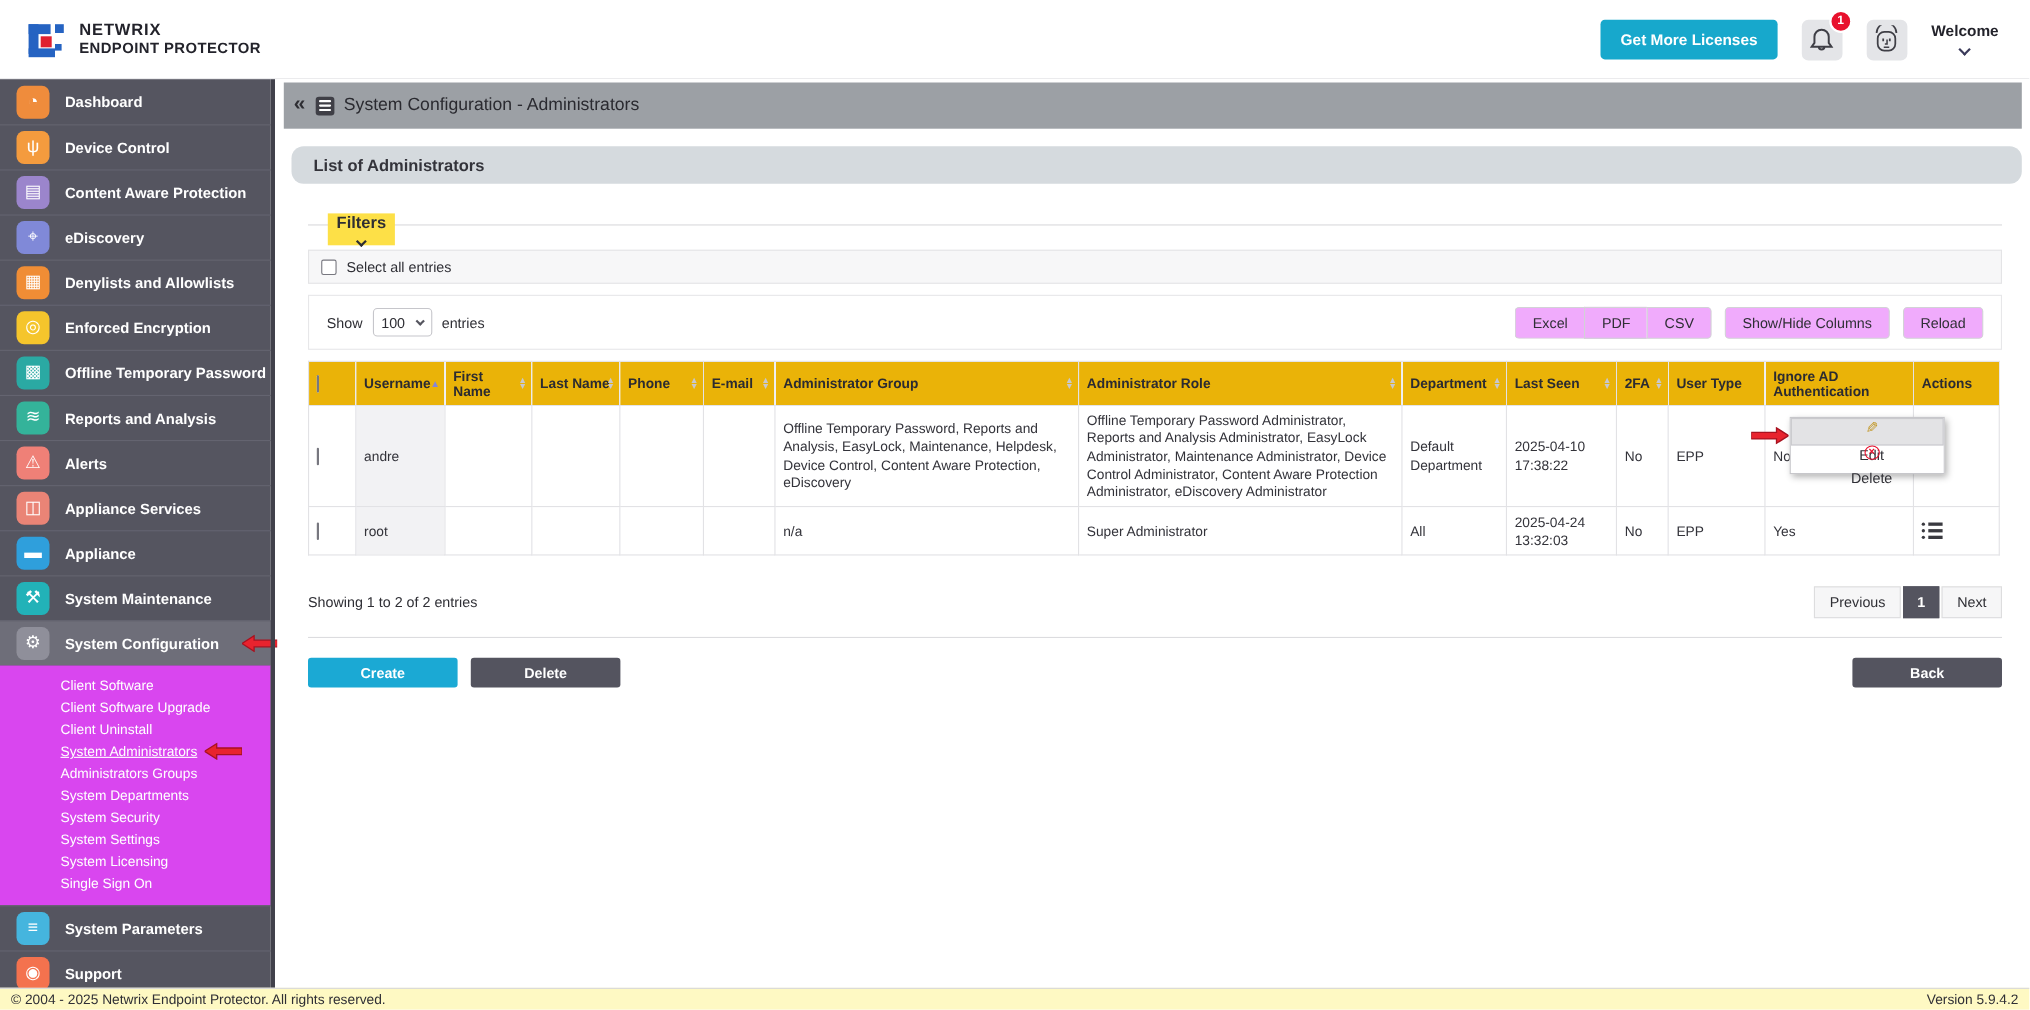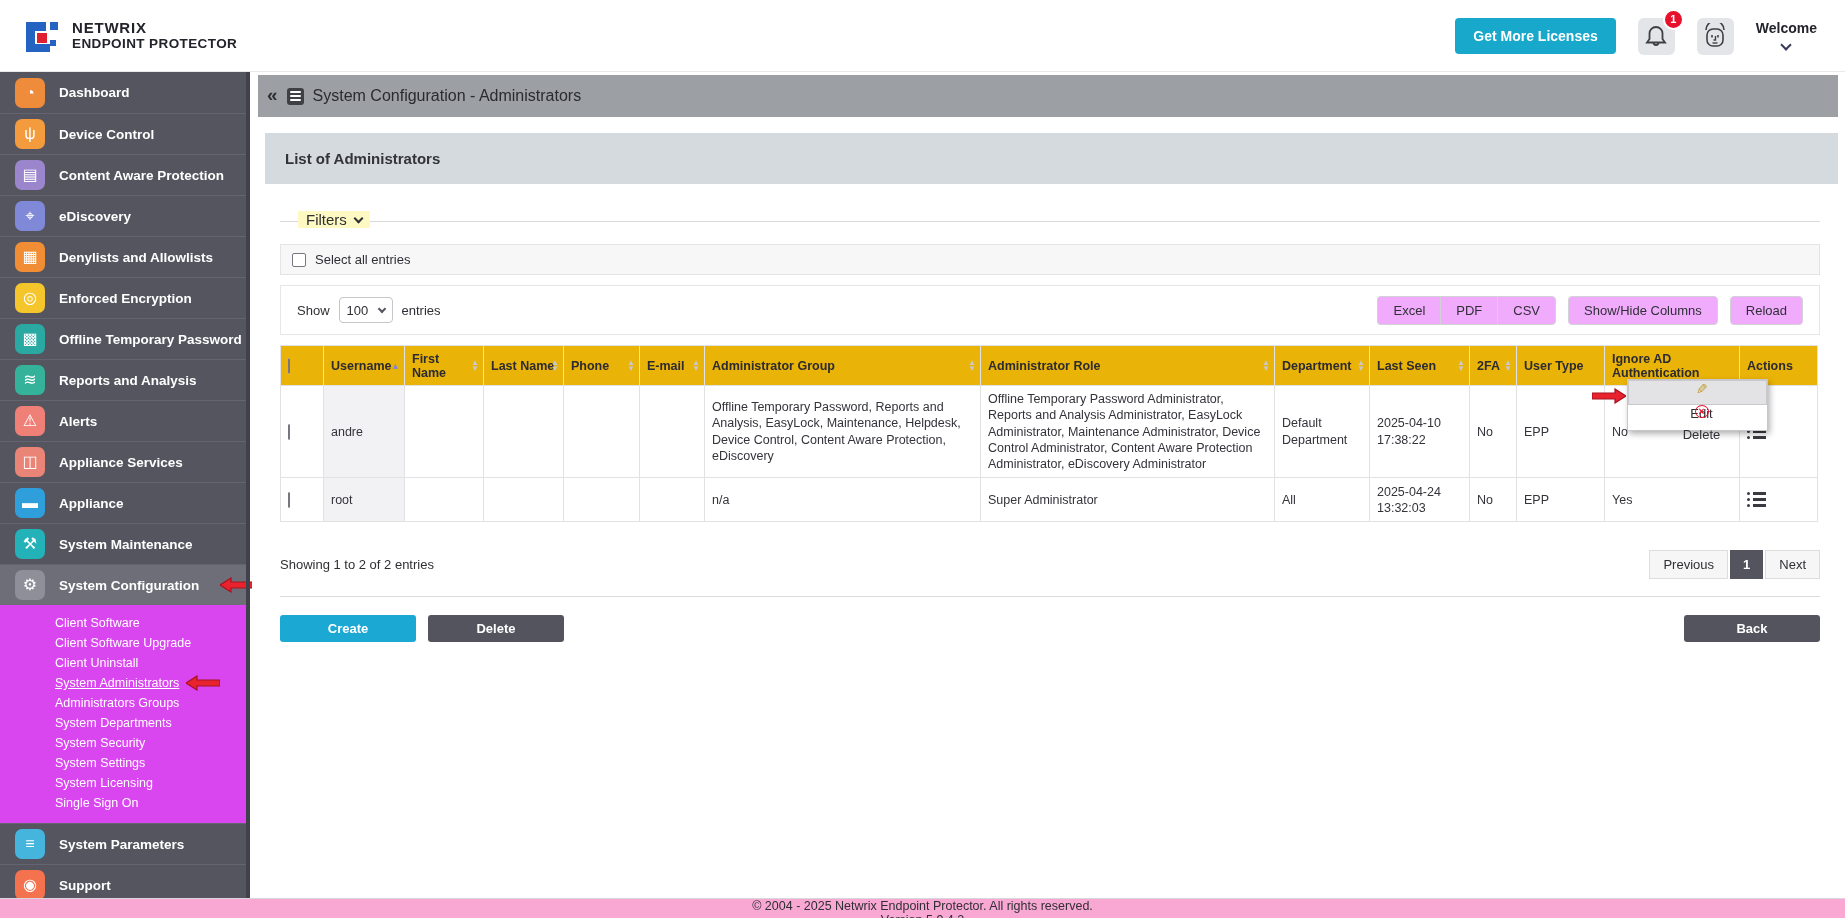--- a/index.html
+++ b/index.html
@@ -50,29 +50,29 @@
   .main { position:absolute; left:252px; top:72px; width:1593px; height:826px; background:#fff; }
   .title-bar { margin:3px 7px 0 6px; width:1580px; height:42px; background:#9ca0a5;
                display:flex; align-items:center; gap:9px; padding-left:9px; }
   .title-collapse { font-size:19px; color:#2e2e33; font-weight:bold; margin-top:-3px; }
   .title-ico { width:17px; height:17px; background:#3f3f46; border-radius:3px;
                display:flex; flex-direction:column; justify-content:center; gap:2px; padding:0 3px; }
   .title-ico b { height:2px; background:#fff; border-radius:1px; }
   .title-text { font-size:16px; color:#2a2a30; }
 
   .panel { margin:16px 7px 0 13px; width:1573px; }
-  .panel-header { height:51px; background:#d5dade; display:flex; align-items:center;
-                  padding-left:20px; font-size:15px; font-weight:bold; color:#33333a; }
+  .panel-header { height:34px; background:#d5dade; display:flex; align-items:center;
+                  padding-left:20px; font-size:15px; font-weight:bold; color:#33333a;border-radius:11px; }
   .panel-body { padding:0 18px 0 15px; }
 
   .filters { margin-top:27px; position:relative; height:21px; }
   .filters-line { position:absolute; left:0; right:0; top:10px; border-top:1px solid #d9d9dc; }
-  .filters-label { position:absolute; left:18px; top:0; background:#fef9c3; padding:0 8px;
-                   font-size:15px; font-weight:normal; color:#2e2e33; display:flex;
-                   align-items:center; gap:8px; cursor:pointer; }
+  .filters-label { position:absolute; left:18px; top:0; background:#fde047; padding:0 8px;
+                   font-size:15px; font-weight:bold; color:#2e2e33; display:flex;
+                   align-items:center; gap:8px; cursor:pointer;flex-direction:column; }
   .chev-sm { display:inline-block; width:7px; height:7px; border-right:2px solid #2e2e33;
              border-bottom:2px solid #2e2e33; transform:rotate(45deg); margin-top:-3px; }
 
   .select-bar { margin-top:12px; height:31px; background:#f7f7f8; border:1px solid #e4e4e6;
                 display:flex; align-items:center; gap:9px; padding-left:11px; }
   .cbx { width:14px; height:14px; background:#fff; border:1px solid #77777f; border-radius:2px; cursor:pointer; }
   .select-bar-label { font-size:13px; color:#2f2f35; }
 
   .toolbar { margin-top:10px; height:50px; border:1px solid #e7e7e9;
              display:flex; align-items:center; justify-content:space-between; padding:0 16px; }
@@ -132,23 +132,23 @@
   .ctx-item.hl { background:#e3e3e5; border:1px solid #c9c9cd; }
   .ctx-ico { width:15px; text-align:center; font-style:normal; }
   .ctx-ico.edit { color:#c3992b; font-size:14px; }
   .ctx-ico.edit::before { content:"✎"; display:inline-block; transform:scaleX(-1); }
   .ctx-ico.del { width:14px; height:14px; border:1.5px solid #e8112d; border-radius:50%;
                  color:#e8112d; font-size:10px; font-weight:bold; line-height:11px; }
   .arrow-overlay { position:absolute; z-index:31; }
 
   
   .page-footer { position:absolute; left:0; top:898px; width:1845px; height:20px;
-                 background:#f9a8d4; border-top:1px solid #d8d8db;
+                 background:#fef9c3; border-top:1px solid #d8d8db;
                  display:flex; align-items:center; justify-content:space-between;
-                 padding:0 10px; font-size:12.5px; color:#2f2f35;flex-direction:column; }
+                 padding:0 10px; font-size:12.5px; color:#2f2f35; }
 </style>
 </head>
 <body>
 
 <div class="top-header">
   <div class="brand">
     <svg width="36" height="36" viewBox="0 0 36 36">
       <rect x="2" y="4" width="9" height="27" fill="#2563c2"></rect>
       <rect x="2" y="4" width="20" height="9" fill="#2563c2"></rect>
       <rect x="26" y="4" width="8" height="8" fill="#2563c2"></rect>

